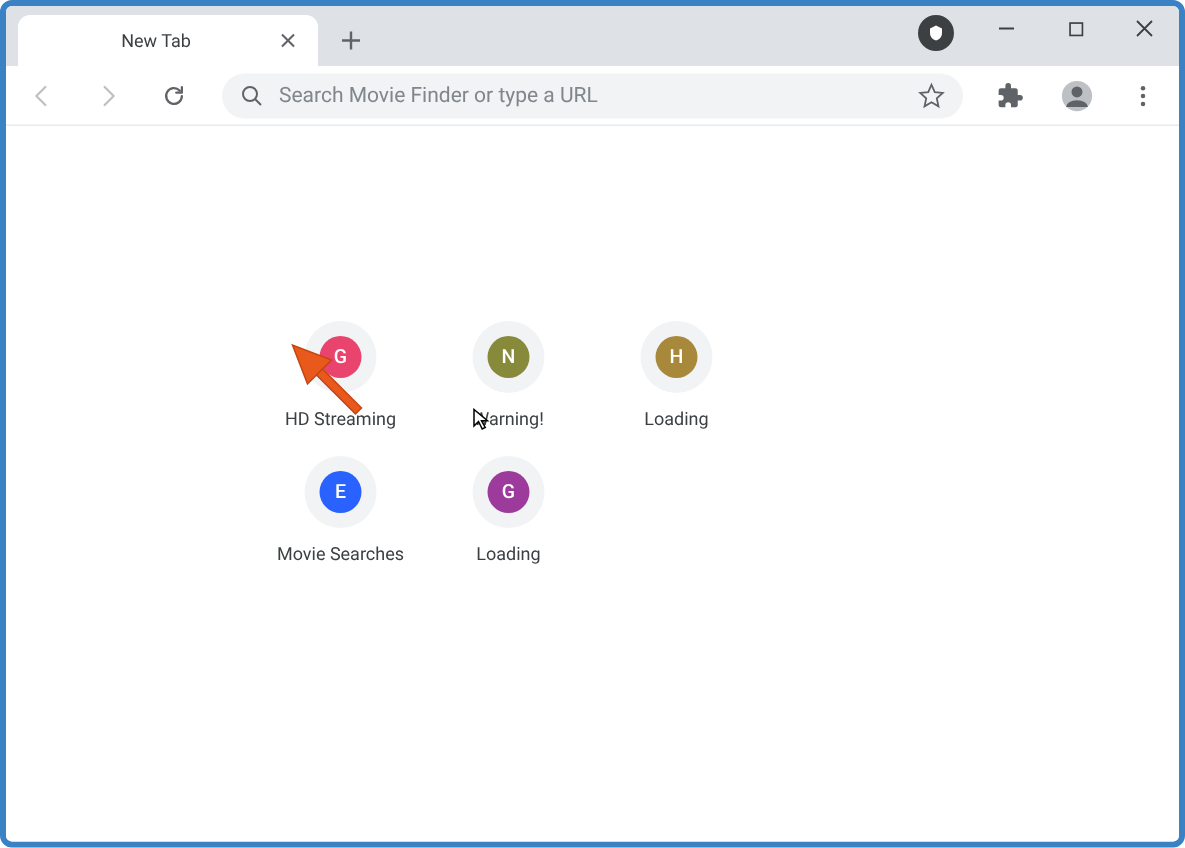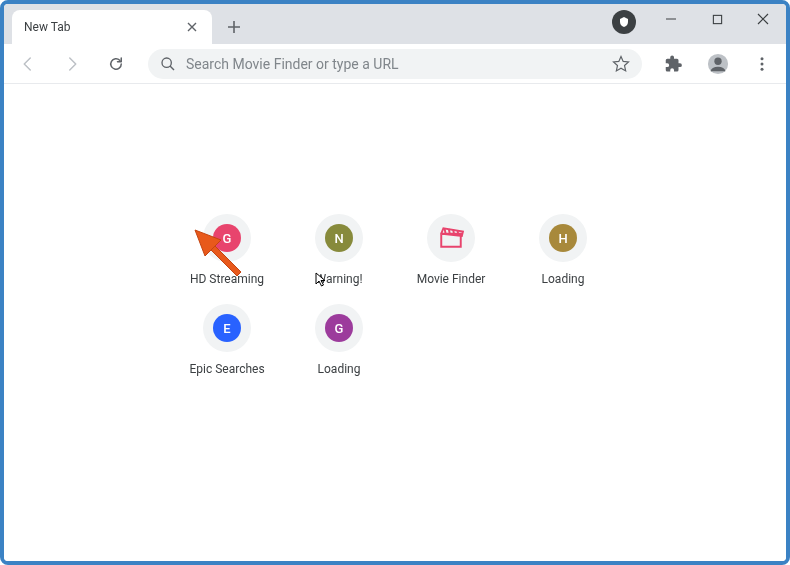--- a/index.html
+++ b/index.html
@@ -1,17 +1,17 @@
 <!DOCTYPE html>
 <html><head>
 <meta charset="utf-8">
 <style>
 * { margin: 0; padding: 0; box-sizing: border-box; font-family: -apple-system, BlinkMacSystemFont, "Segoe UI", Roboto, Arial, sans-serif; }
 body { width: 790px; height: 565px; background: #fff; position: relative; overflow: hidden; border: 4px solid #3b82c4; border-radius: 8px; }
-.titlebar { height: 40px; background: #dee1e6; display: flex; align-items: flex-end; position: relative; }
+.titlebar { height: 40px; background: #dee1e6; display: flex; align-items: flex-end; position: relative; text-align: center; }
 .tab { background: #fff; height: 34px; margin-left: 8px; padding: 0 12px; display: flex; align-items: center; border-radius: 8px 8px 0 0; min-width: 200px; position: relative; }
 .tab-title { font-size: 12px; color: #3c4043; flex: 1; }
 .tab-close { width: 16px; height: 16px; display: flex; align-items: center; justify-content: center; cursor: pointer; color: #5f6368; font-size: 14px; }
 .new-tab-btn { width: 28px; height: 28px; display: flex; align-items: center; justify-content: center; margin-left: 8px; margin-bottom: 3px; cursor: pointer; color: #5f6368; font-size: 18px; border-radius: 50%; }
 .window-controls { position: absolute; right: 0; top: 0; display: flex; height: 30px; }
 .window-btn { width: 46px; display: flex; align-items: center; justify-content: center; cursor: pointer; color: #3c4043; }
 .shield-badge { position: absolute; right: 150px; top: 6px; width: 24px; height: 24px; background: #3c4043; border-radius: 50%; display: flex; align-items: center; justify-content: center; }
 .shield-badge svg { width: 12px; height: 12px; fill: #fff; }
 .toolbar { height: 40px; background: #fff; display: flex; align-items: center; padding: 0 8px; gap: 12px; border-bottom: 1px solid #e8eaed; }
 .nav-btn { width: 32px; height: 32px; display: flex; align-items: center; justify-content: center; cursor: pointer; color: #5f6368; border-radius: 50%; }
@@ -137,39 +137,30 @@
       <div class="shortcut-label">HD Streaming</div>
     </div>
     <div class="shortcut">
       <div class="shortcut-icon">
         <div class="shortcut-badge" style="background:#878a3b">N</div>
       </div>
       <div class="shortcut-label">Warning!</div>
     </div>
     <div class="shortcut">
       <div class="shortcut-icon">
-        <svg width="26" height="26" viewBox="0 0 24 24">
-            <path d="M3 8 h18 v12 H3 z M3 8 l2 -5 l18 3 l-1 4 z" fill="none" stroke="#e8446d" stroke-width="1.8"></path>
-            <path d="M6 3 l1 5 M10 3.7 l1 5 M14 4.4 l1 5 M18 5 l1 5" stroke="#e8446d" stroke-width="1.8"></path>
-          </svg>
-      </div>
-      <div class="shortcut-label">Movie Finder</div>
-    </div>
-    <div class="shortcut">
-      <div class="shortcut-icon">
         <div class="shortcut-badge" style="background:#a8893b">H</div>
       </div>
       <div class="shortcut-label">Loading</div>
     </div>
 
     <div class="shortcut" style="grid-column:1">
       <div class="shortcut-icon">
         <div class="shortcut-badge" style="background:#2962ff">E</div>
       </div>
-      <div class="shortcut-label">Epic Searches</div>
+      <div class="shortcut-label">Movie Searches</div>
     </div>
     <div class="shortcut">
       <div class="shortcut-icon">
         <div class="shortcut-badge" style="background:#9c3b9c">G</div>
       </div>
       <div class="shortcut-label">Loading</div>
     </div>
   </div>
 
 </div>

